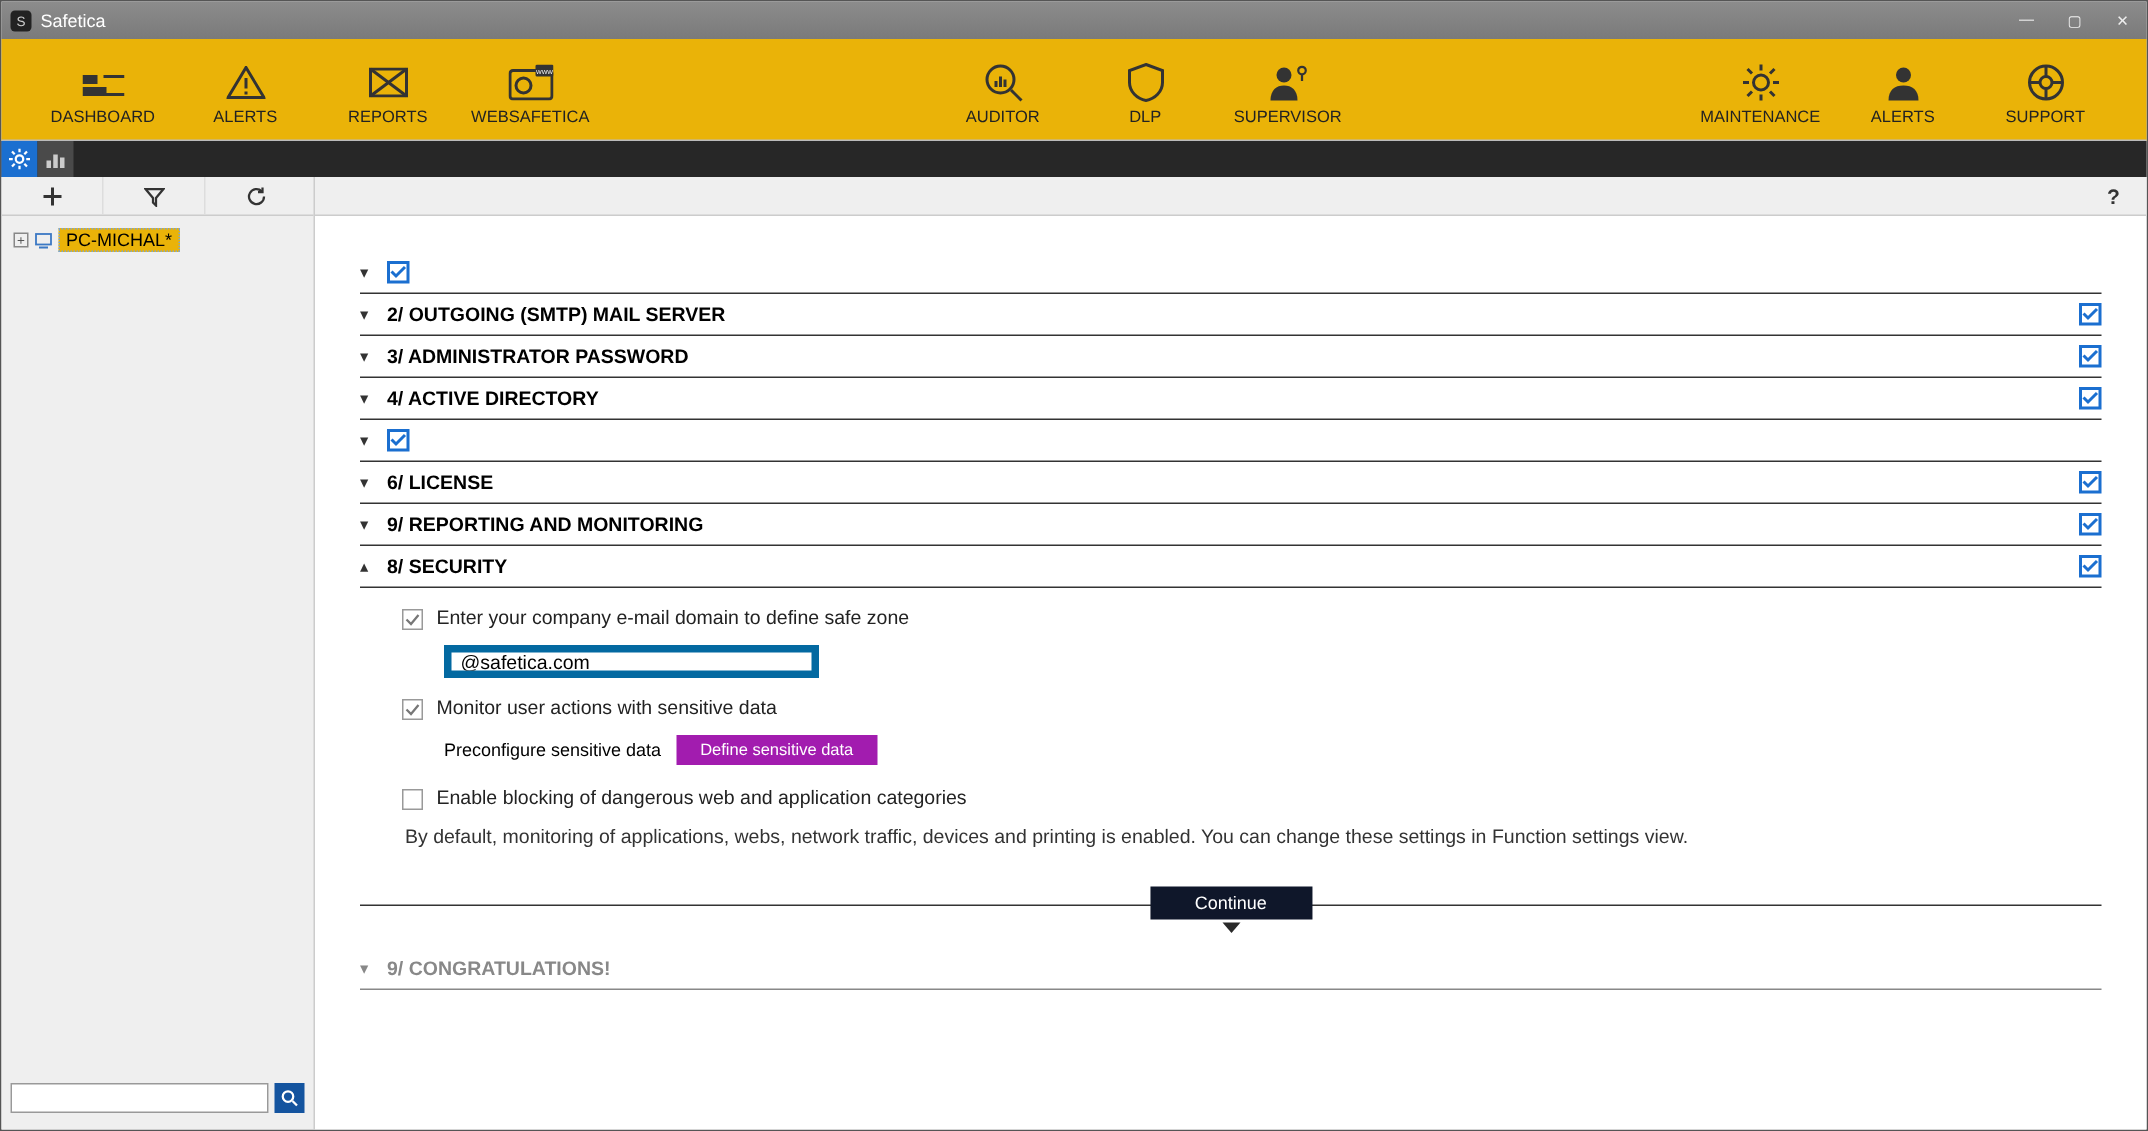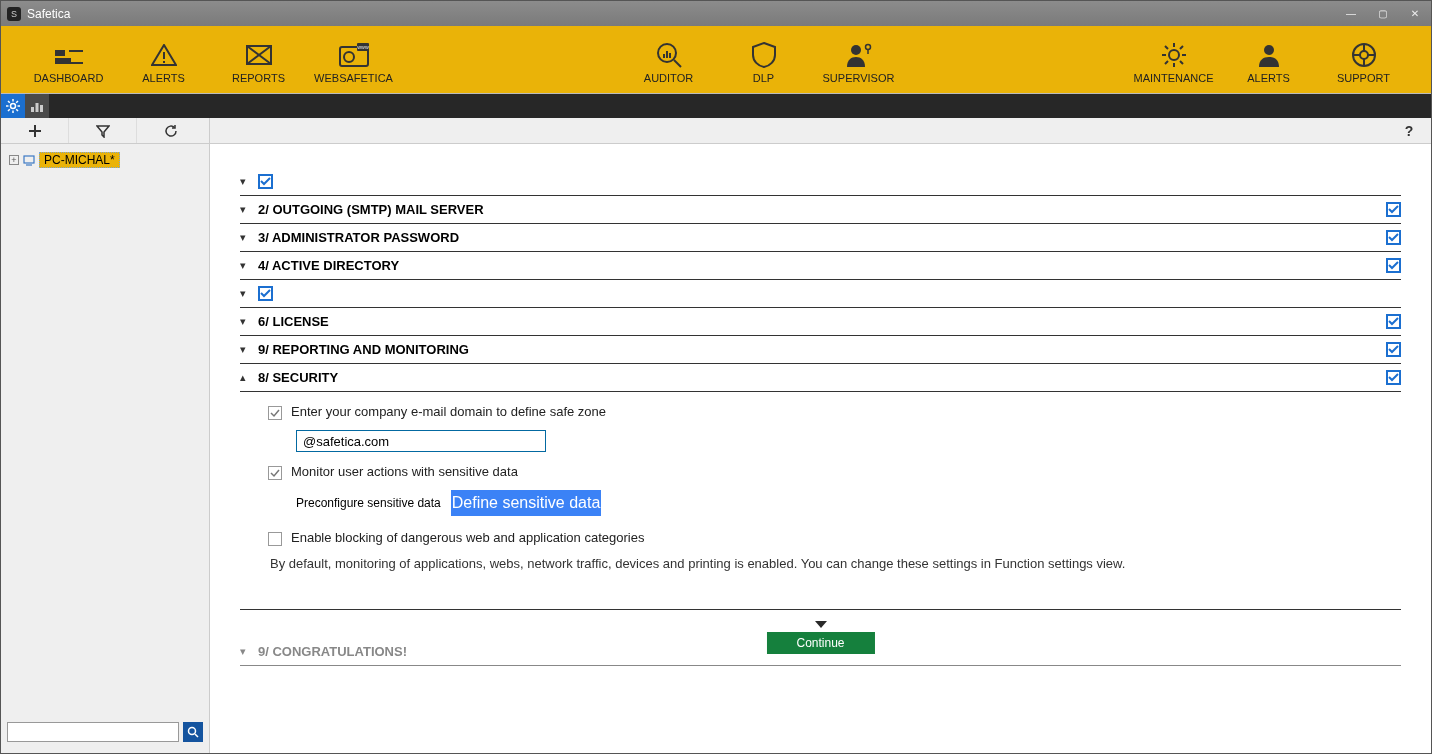--- a/index.html
+++ b/index.html
@@ -40,26 +40,26 @@
   .section.disabled .chev { color:#888;}
   .section .stitle { font-size:13px; font-weight:bold; flex:1;}
   .section .schk { width:15px; height:15px; border:2px solid #1b6fd0; display:flex; align-items:center; justify-content:center;}
   .section .schk svg { stroke:#1b6fd0;}
   .secbody { padding:12px 0 18px 28px;}
   .row { display:flex; align-items:flex-start; gap:9px; margin-bottom:10px;}
   .row .chk { width:14px; height:14px; border:1px solid #999; display:flex; align-items:center; justify-content:center; margin-top:2px; cursor:pointer;}
   .row .chk svg { stroke:#777;}
   .row .rtext { font-size:13px; color:#222;}
   .subrow { margin-left:28px; margin-bottom:12px; display:flex; align-items:center; gap:10px;}
-  .subrow input[type=text] { width:250px; height:22px; border:1px solid #0369a1; padding:0 6px; font-size:13px;}
+  .subrow input[type=text] { width:250px; height:22px; border:5px solid #0369a1; padding:0 6px; font-size:13px;}
   .subrow .lbl2 { font-size:12px;}
-  .btnblue { background:#3b82f6; color:#fff; border:none; padding:4px 1px; font-size:16px; cursor:pointer;}
+  .btnblue { background:#a21caf; color:#fff; border:none; padding:4px 16px; font-size:11px; cursor:pointer;}
   .helptext { font-size:13px; color:#333; margin:8px 2px 0 2px;}
   .continuewrap { position:relative; border-top:1px solid #333; margin-top:20px;}
-  .continuebtn { position:absolute; left:50%; top:-13px; transform:translateX(-50%); background:#15803d; color:#fff; font-size:12px; padding:4px 30px; cursor:pointer;margin-top:35px;}
+  .continuebtn { position:absolute; left:50%; top:-13px; transform:translateX(-50%); background:#0f172a; color:#fff; font-size:12px; padding:4px 30px; cursor:pointer;}
   .continuearrow { position:absolute; left:50%; top:11px; transform:translateX(-50%); width:0; height:0; border-left:6px solid transparent; border-right:6px solid transparent; border-top:7px solid #2a2a2a;}
   .lastsection { margin-top:28px;}
   svg { display:block;}
 </style>
 </head>
 <body>
 
 <div class="window">
 
   <div class="titlebar">

